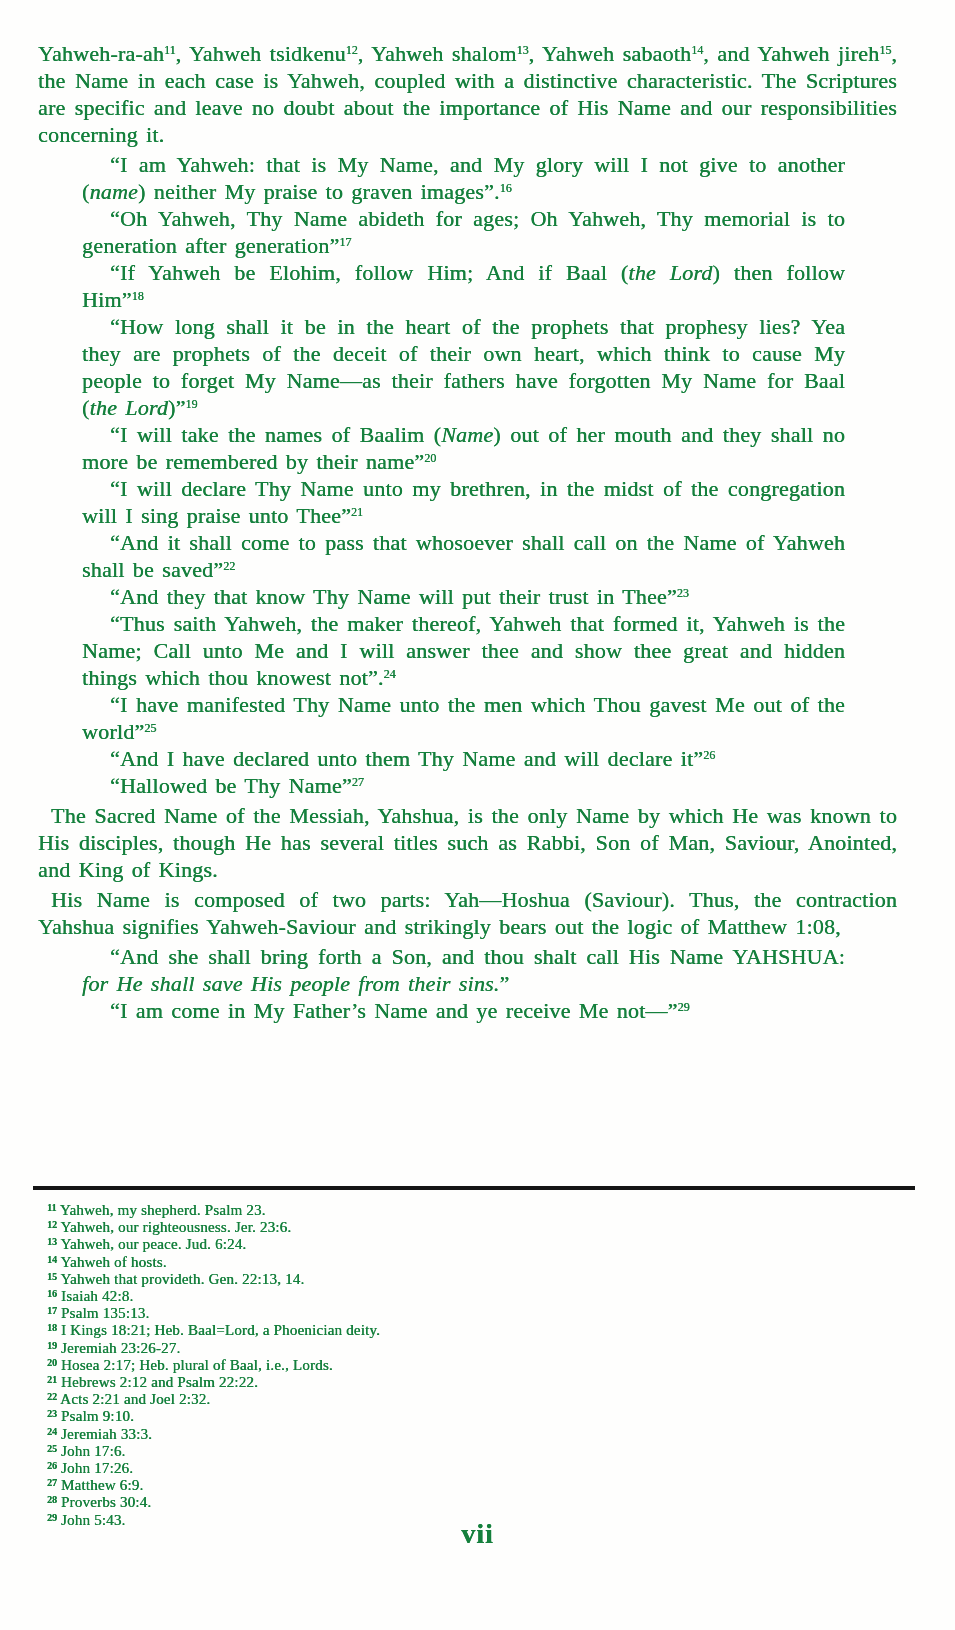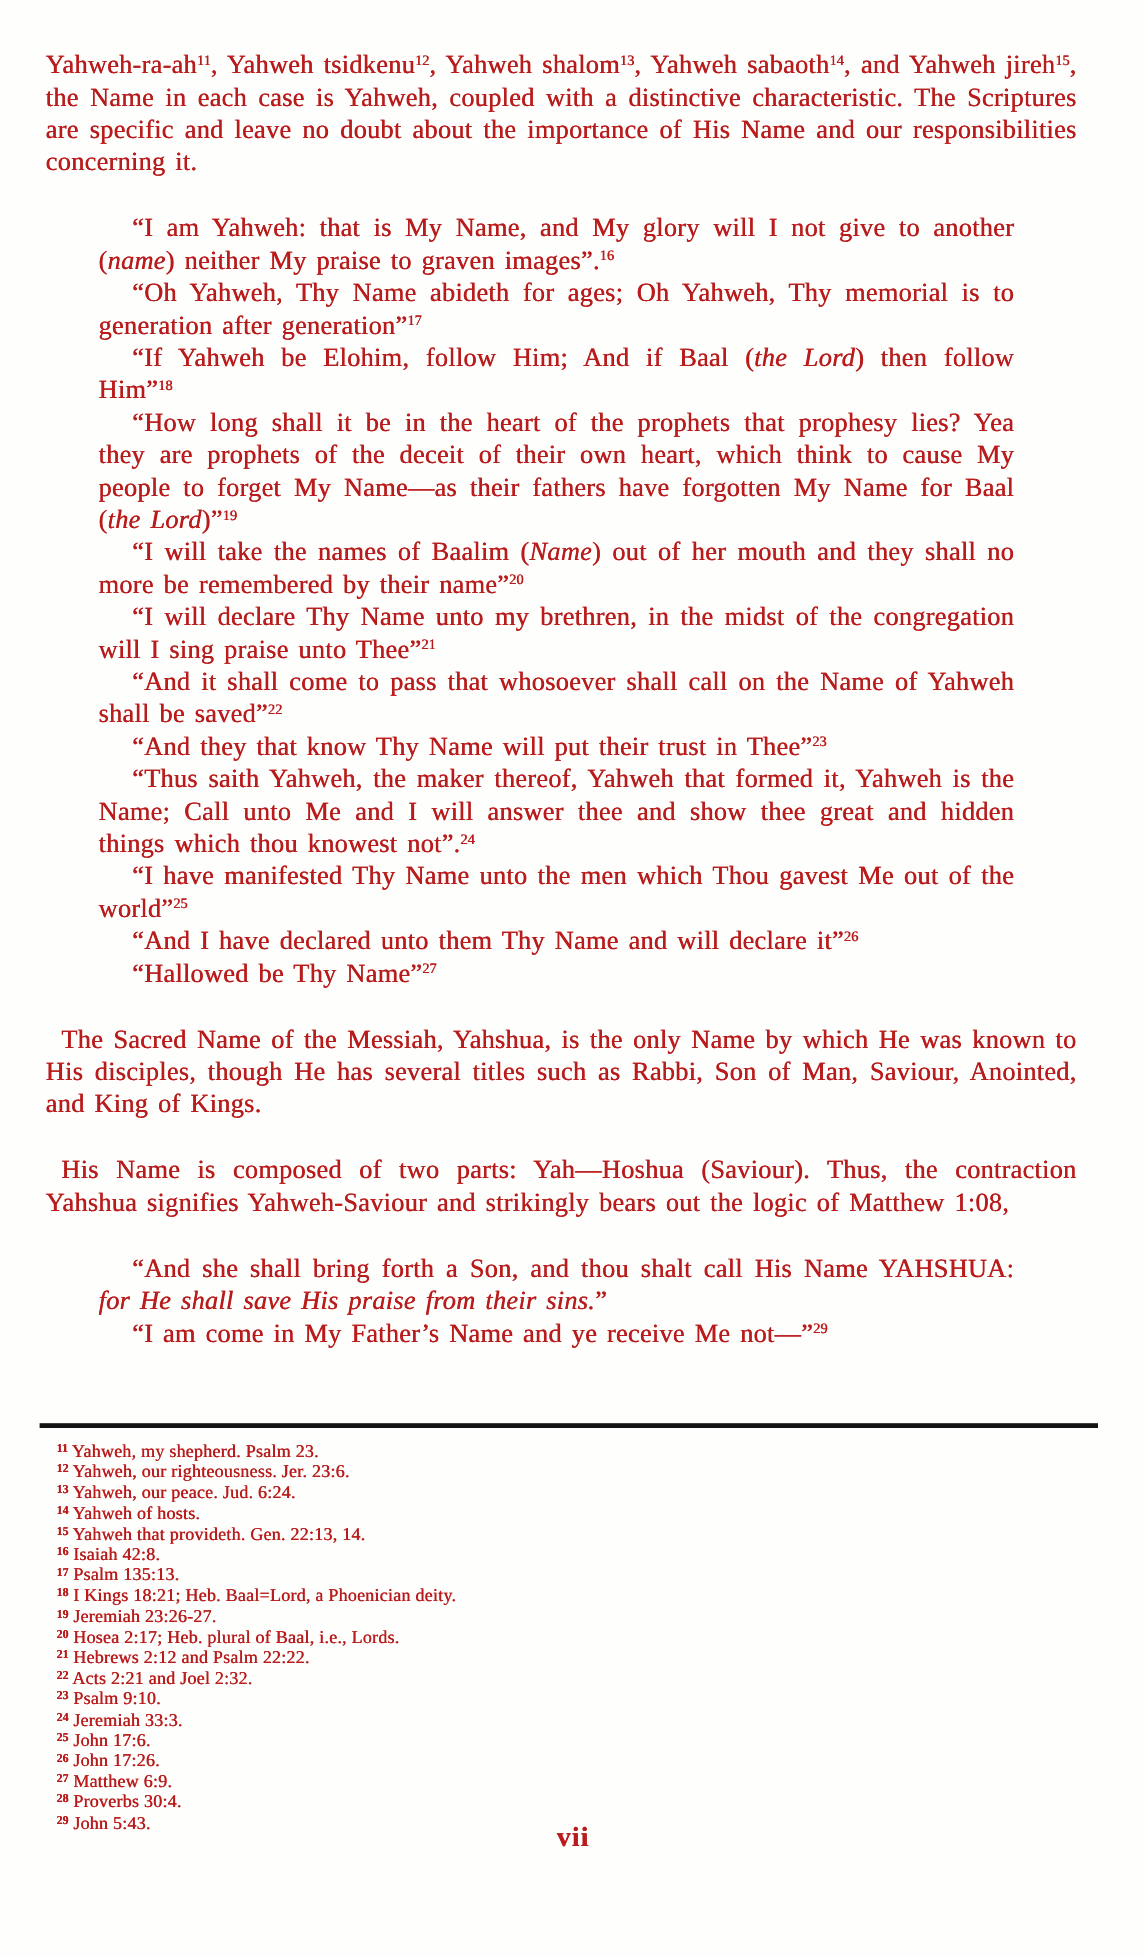--- a/index.html
+++ b/index.html
@@ -1,38 +1,38 @@
 <!DOCTYPE html>
 <html><head>
 <meta charset="utf-8">
 <style>
   html, body { margin: 0; padding: 0; background: #ffffff; }
   .book-page {
     position: relative;
     width: 955px;
     height: 1630px;
     background: #fefefdff;
-    color: #b91c1c;
+    color: #15803d;
     font-family: "Liberation Serif", "DejaVu Serif", serif;
     text-shadow: 0.35px 0 0 currentColor; 
     overflow: hidden;
   }
   .text-body {
     position: absolute;
     top: 40px;
     left: 38px;
     right: 58px;
     font-size: 22px;
     line-height: 27px;
     text-align: justify;
     letter-spacing: 0.2px;
     word-spacing: 2.5px;
   }
   .text-body p { margin: 0; }
-  .text-body p + p { margin-top: 28px; }
+  .text-body p + p { margin-top: 3px; }
   .text-body p.quote + p.quote { margin-top: 0; }
   p.body.indent { text-indent: 13px; }
   p.quote {
     margin-left: 44px;
     margin-right: 52px;
     text-indent: 28px;
   }
   sup {
     font-size: 12px;
     line-height: 0;
@@ -50,21 +50,21 @@
     letter-spacing: 0.2px;
   }
   .footnote { white-space: nowrap; }
   .footnote sup { font-size: 10px; vertical-align: 4px; font-weight: bold; }
   .page-number {
     position: absolute;
     top: 1518px;
     left: 0;
     right: 0;
     text-align: center;
-    font-size: 23px;
+    font-size: 28px;
     font-weight: bold;
     letter-spacing: 1px;
   }
 </style>
 </head>
 <body>
 
 <div class="book-page">
   <div class="text-body">
       <p class="body">Yahweh-ra-ah<sup>11</sup>, Yahweh tsidkenu<sup>12</sup>, Yahweh shalom<sup>13</sup>, Yahweh sabaoth<sup>14</sup>, and Yahweh jireh<sup>15</sup>, the Name in each case is Yahweh, coupled with a distinctive characteristic. The Scriptures are specific and leave no doubt about the importance of His Name and our responsibilities concerning it.</p>
@@ -75,21 +75,21 @@
       <p class="quote">“I will take the names of Baalim (<em>Name</em>) out of her mouth and they shall no more be remembered by their name”<sup>20</sup></p>
       <p class="quote">“I will declare Thy Name unto my brethren, in the midst of the congregation will I sing praise unto Thee”<sup>21</sup></p>
       <p class="quote">“And it shall come to pass that whosoever shall call on the Name of Yahweh shall be saved”<sup>22</sup></p>
       <p class="quote">“And they that know Thy Name will put their trust in Thee”<sup>23</sup></p>
       <p class="quote">“Thus saith Yahweh, the maker thereof, Yahweh that formed it, Yahweh is the Name; Call unto Me and I will answer thee and show thee great and hidden things which thou knowest not”.<sup>24</sup></p>
       <p class="quote">“I have manifested Thy Name unto the men which Thou gavest Me out of the world”<sup>25</sup></p>
       <p class="quote">“And I have declared unto them Thy Name and will declare it”<sup>26</sup></p>
       <p class="quote">“Hallowed be Thy Name”<sup>27</sup></p>
       <p class="body indent">The Sacred Name of the Messiah, Yahshua, is the only Name by which He was known to His disciples, though He has several titles such as Rabbi, Son of Man, Saviour, Anointed, and King of Kings.</p>
       <p class="body indent">His Name is composed of two parts: Yah—Hoshua (Saviour). Thus, the contraction Yahshua signifies Yahweh-Saviour and strikingly bears out the logic of Matthew 1:08,</p>
-      <p class="quote">“And she shall bring forth a Son, and thou shalt call His Name YAHSHUA: <em>for He shall save His praise from their sins.</em>”</p>
+      <p class="quote">“And she shall bring forth a Son, and thou shalt call His Name YAHSHUA: <em>for He shall save His people from their sins.</em>”</p>
       <p class="quote">“I am come in My Father’s Name and ye receive Me not—”<sup>29</sup></p>
     </div>
 
   <div class="page-footer">
     <div class="footnote-rule"></div>
     <div class="footnotes">
         <div class="footnote"><sup>11</sup> Yahweh, my shepherd. Psalm 23.</div>
         <div class="footnote"><sup>12</sup> Yahweh, our righteousness. Jer. 23:6.</div>
         <div class="footnote"><sup>13</sup> Yahweh, our peace. Jud. 6:24.</div>
         <div class="footnote"><sup>14</sup> Yahweh of hosts.</div>

